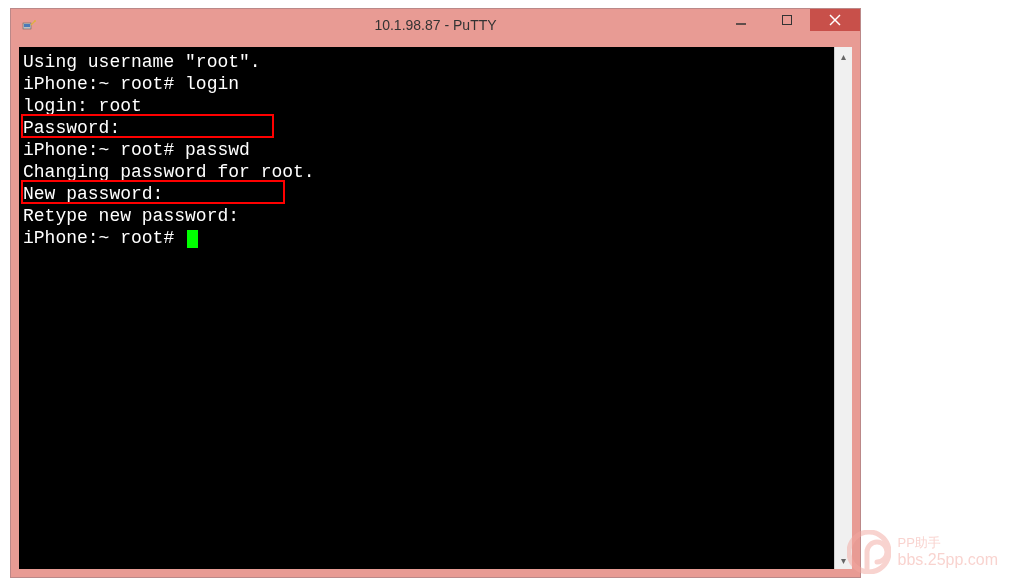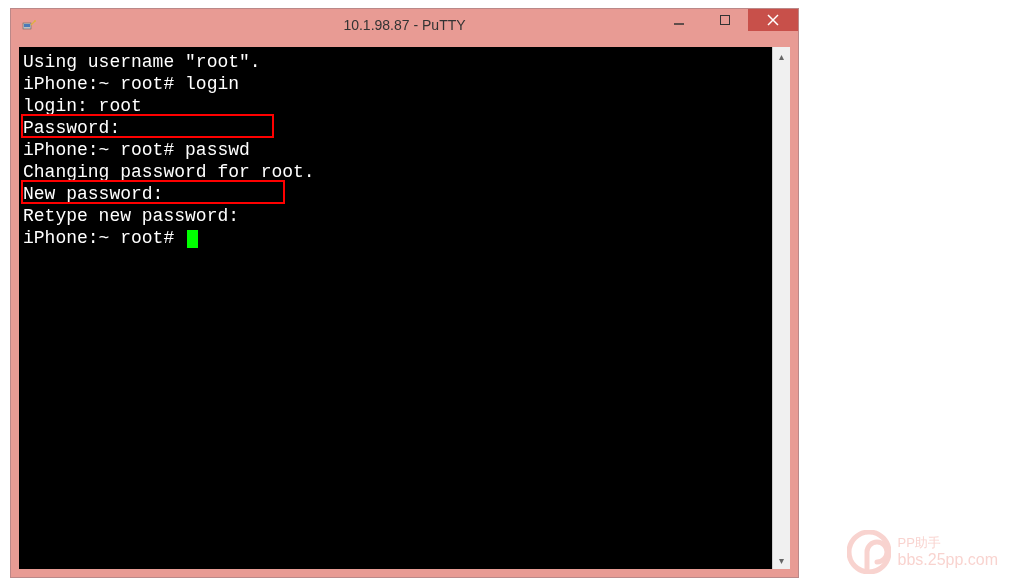--- a/index.html
+++ b/index.html
@@ -8,21 +8,21 @@
       height: 586px;
       background: #fff;
       font-family: "Segoe UI", Tahoma, sans-serif;
       position: relative;
       overflow: hidden;
     }
     .window {
       position: absolute;
       left: 10px;
       top: 8px;
-      width: 789px;
+      width: 851px;
       height: 570px;
       border: 1px solid #b88;
       display: flex;
       flex-direction: column;
       background: #fff;
     }
     .titlebar {
       height: 32px;
       background: #e89b94;
       display: flex;

